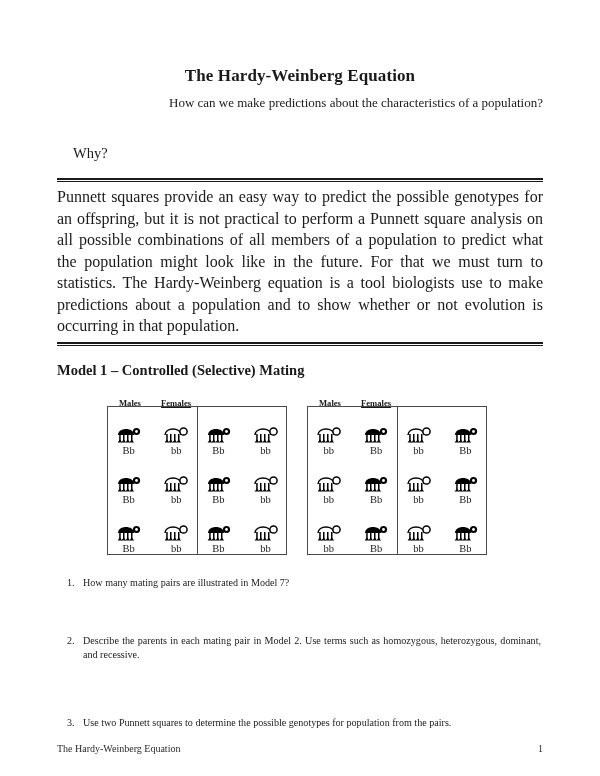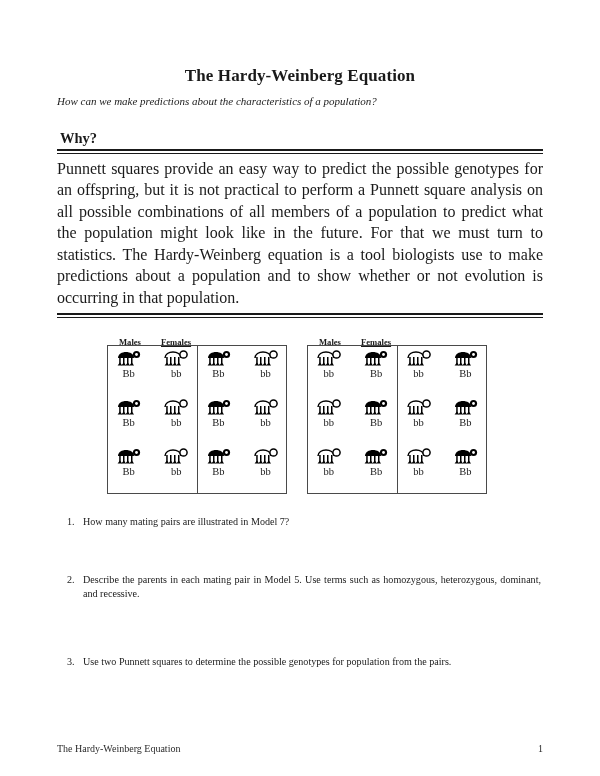--- a/index.html
+++ b/index.html
@@ -32,33 +32,32 @@
   .doc-title {
     text-align: center;
     font-size: 17px;
     font-weight: bold;
     letter-spacing: 0.1px;
     margin: 0;
     padding-top: 50px;
     line-height: 1.2;
   }
   .doc-subtitle {
-    text-align: left;
-    font-size: 11px;
+    text-align: right;
+    font-size: 13px;
     margin: 0;
     padding-top: 9px;
     line-height: 1.2;
-    font-style: italic;
   }
 
   
   .section-head {
     font-size: 14.5px;
-    font-weight: bold;
-    margin: 3px;
+    font-weight: normal;
+    margin: 16px;
     padding-top: 18px;
     line-height: 1.15;
   }
   .rule-double {
     border-top: 2px solid #1a1a1a;
     border-bottom: 1px solid #1a1a1a;
     height: 1.5px;
     margin-top: 2px;
   }
   .rule-double-bottom {
@@ -118,21 +117,21 @@
   .pair-col {
     width: 89px;
     box-sizing: border-box;
   }
   .pair-col + .pair-col {
     border-left: 1.3px solid #4a4a4a;
   }
   .pair-row {
     height: 49px;
     display: flex;
-    align-items: flex-start;
+    align-items: flex-end;
     justify-content: space-around;
     padding: 0 4px;
     box-sizing: border-box;
     gap: 14px;
   }
   .organism {
     width: 36px;
     text-align: center;
   }
   .organism .glyph {
@@ -190,20 +189,21 @@
   <div class="content">
 
     <h1 class="doc-title">The Hardy-Weinberg Equation</h1>
     <p class="doc-subtitle">How can we make predictions about the characteristics of a population?</p>
 
     <h2 class="section-head">Why?</h2>
     <div class="rule-double"></div>
     <p class="why-body">Punnett squares provide an easy way to predict the possible genotypes for an offspring, but it is not practical to perform a Punnett square analysis on all possible combinations of all members of a population to predict what the population might look like in the future. For that we must turn to statistics. The Hardy-Weinberg equation is a tool biologists use to make predictions about a population and to show whether or not evolution is occurring in that population.</p>
     <div class="rule-double-bottom"></div>
 
+    <h2 class="model-head">Model 1 – Controlled (Selective) Mating</h2>
 
     <div class="figure">
 
       <div class="fig-group left">
         <div class="group-labels">
           <span class="lbl-males">Males</span><span class="lbl-females">Females</span>
         </div>
         <div class="pair-table">
 
           <div class="pair-col">
@@ -686,21 +686,21 @@
 
     <div class="questions">
       <div class="q-item">
         <span class="q-num">1.</span>
         <span class="q-text">How many mating pairs are illustrated in Model 7?</span>
       </div>
       <div class="q-gap-1"></div>
 
       <div class="q-item">
         <span class="q-num">2.</span>
-        <span class="q-text">Describe the parents in each mating pair in Model 5. Use terms such as homozygous, heterozygous, dominant, and recessive.</span>
+        <span class="q-text">Describe the parents in each mating pair in Model 2. Use terms such as homozygous, heterozygous, dominant, and recessive.</span>
       </div>
       <div class="q-gap-2"></div>
 
       <div class="q-item">
         <span class="q-num">3.</span>
         <span class="q-text">Use two Punnett squares to determine the possible genotypes for population from the pairs.</span>
       </div>
     </div>
 
   </div>

